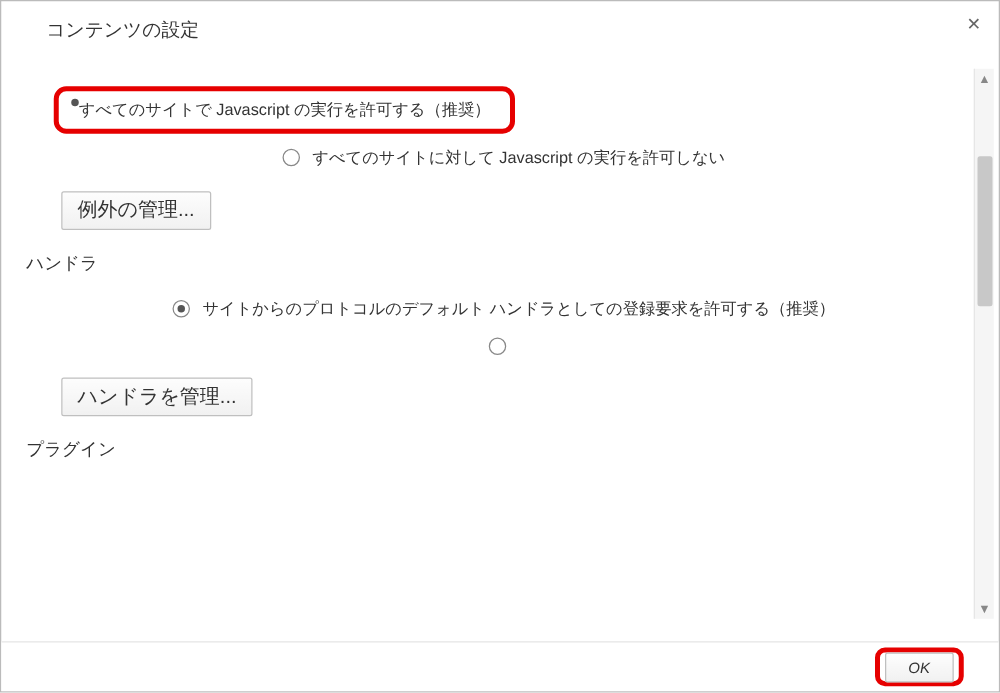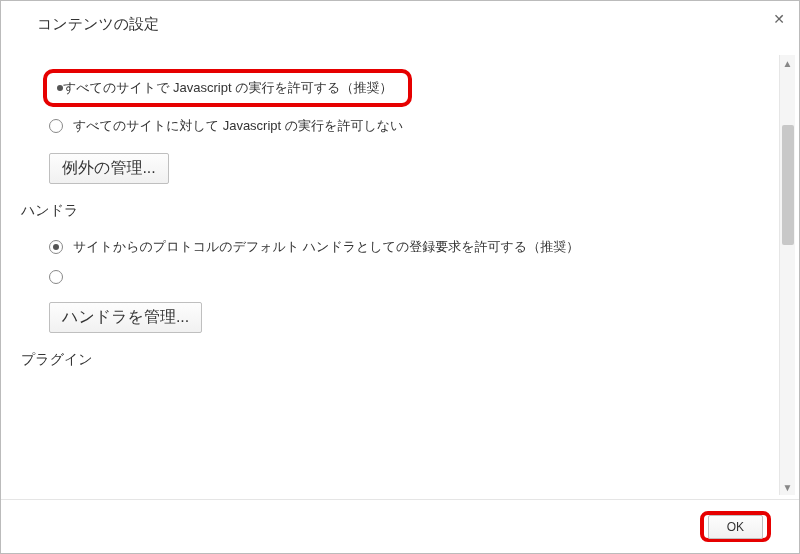--- a/index.html
+++ b/index.html
@@ -45,20 +45,21 @@
   .section-title {
     font-size: 14px;
     color: #333;
     margin-bottom: 18px;
   }
   .radio-row {
     display: flex;
     align-items: center;
     margin-left: 28px;
     margin-bottom: 14px;
+    justify-content: center;
   }
   .radio-row .radio {
     width: 14px;
     height: 14px;
     border: 1px solid #888;
     border-radius: 50%;
     display: inline-flex;
     align-items: center;
     justify-content: center;
     margin-right: 10px;
@@ -83,36 +84,37 @@
     border: 1px solid #bfbfbf;
     border-radius: 2px;
     font-size: 16px;
     color: #333;
     cursor: pointer;
   }
   .highlight-box {
     border: 4px solid #e60000;
     border-radius: 10px;
     display: inline-flex;
-    align-items: center;
+    align-items: flex-start;
     padding: 6px 16px 6px 0;
     margin-left: 22px;
     margin-bottom: 10px;
   }
   .highlight-box .radio { margin-left: 10px; }
   .bottom-bar {
     position: absolute;
     left: 0; right: 0; bottom: 0;
-    height: 54px;
+    height: 40px;
     border-top: 1px solid #e5e5e5;
     background: #fff;
     display: flex;
     align-items: center;
     justify-content: flex-end;
     padding-right: 28px;
+    font-style: italic;
   }
   .ok-wrap {
     border: 4px solid #e60000;
     border-radius: 8px;
     padding: 4px;
     display: inline-block;
   }
   .ok-btn {
     padding: 4px 18px;
     background: linear-gradient(#fdfdfd, #f1f1f1);

